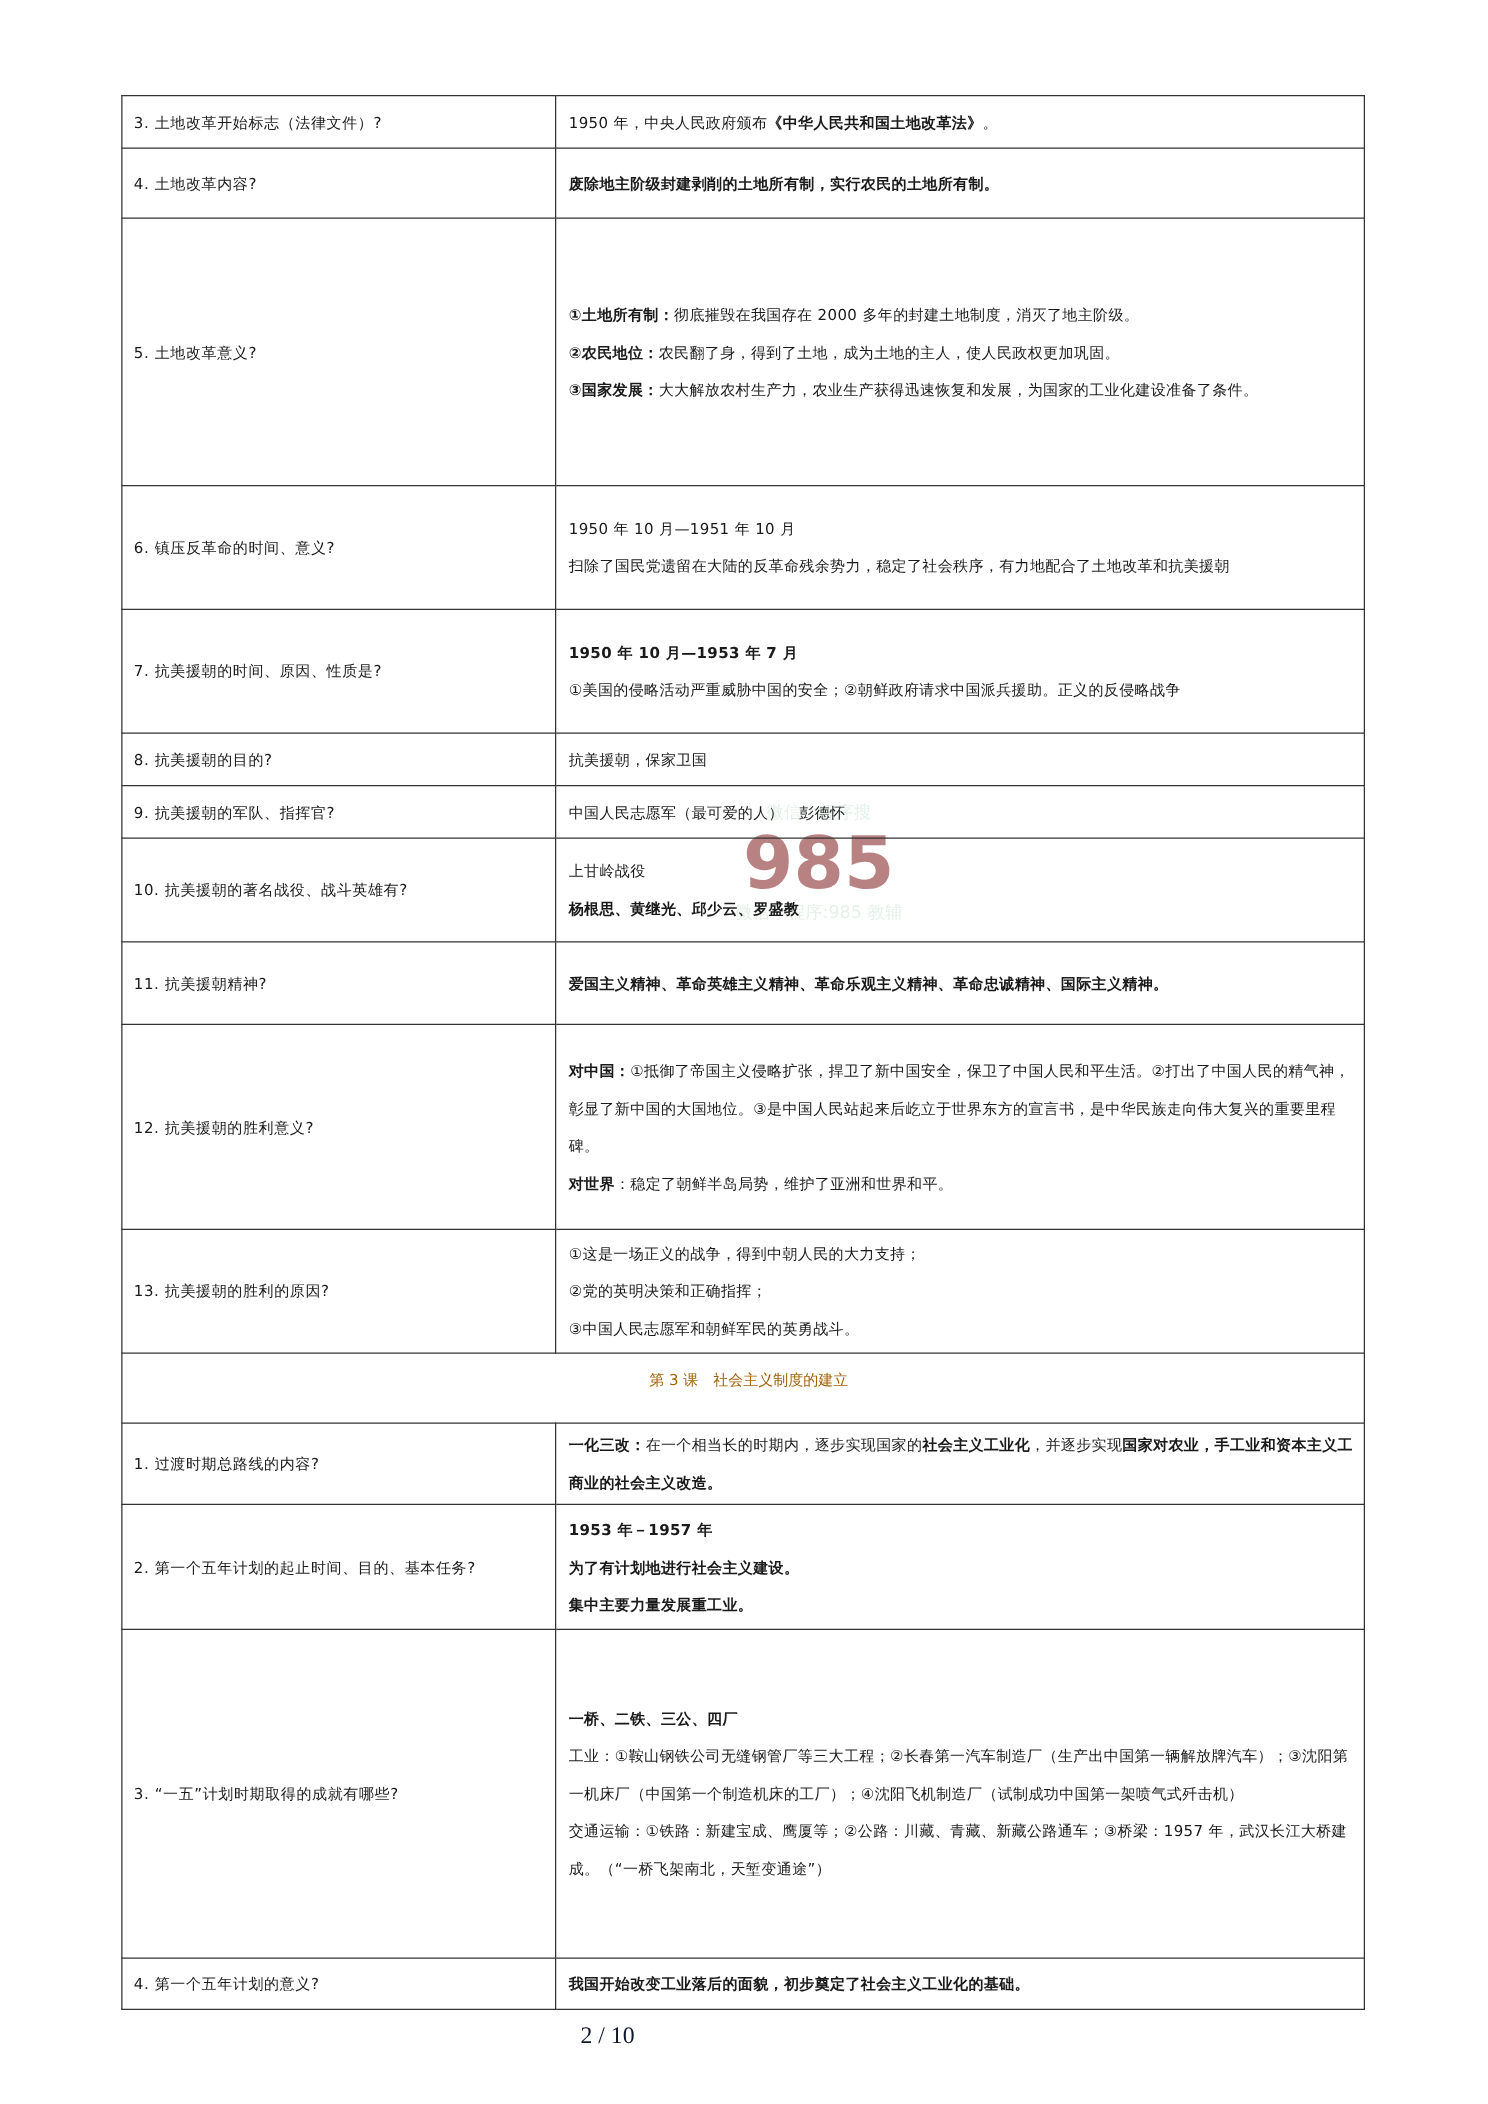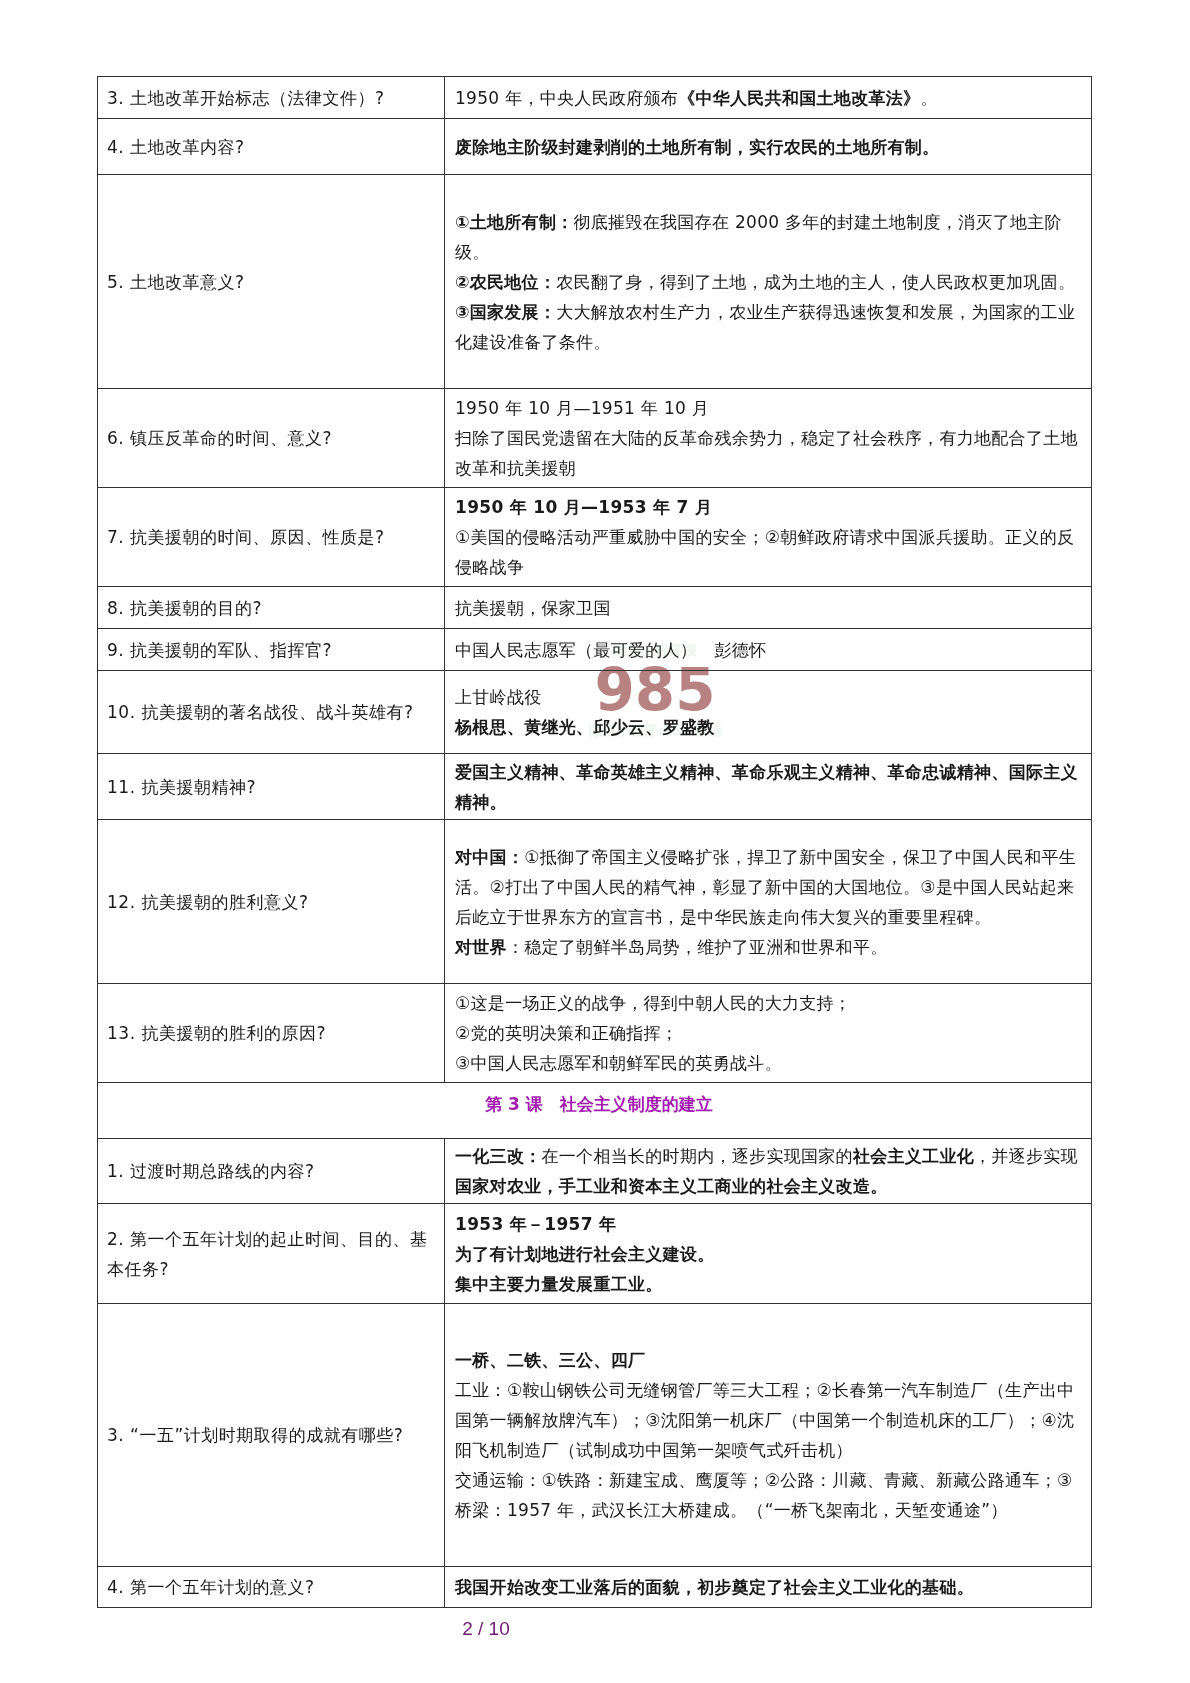--- a/index.html
+++ b/index.html
@@ -1,30 +1,30 @@
 <!DOCTYPE html>
 <html><head>
 <meta charset="utf-8">
 <style>
   html, body { margin: 0; padding: 0; background: #ffffff; }
   body { width: 1190px; height: 1683px; position: relative; overflow: hidden;
          font-family: "DejaVu Sans", "Liberation Sans", sans-serif; color: #1a1a1a; }
   .page-table { position: absolute; left: 97px; top: 76px; width: 995px;
                 border-collapse: collapse; table-layout: fixed; }
   .page-table td { border: 1.5px solid #333; vertical-align: middle; padding: 0 0 0 9px;
-                   font-size: 17px; line-height: 30px; }
+                   font-size: 12px; line-height: 30px; }
   .page-table td.q { width: 337px; letter-spacing: 0.5px; }
   .page-table td.a { padding: 2px 8px 2px 10px; letter-spacing: 0.3px; }
   .b { font-weight: bold; }
   .bu { font-weight: bold; text-underline-offset: 3px; }
-  .lesson { text-align: center; font-weight: bold; font-size: 26px; color: #a21caf;
+  .lesson { text-align: center; font-weight: normal; font-size: 26px; color: #a16207;
             vertical-align: top !important; padding-top: 6px !important; }
   .line { display: block; }
   .footer { position: absolute; top: 1618px; left: 0; width: 972px; text-align: center;
-            font-family: Liberation Sans, sans-serif; font-size: 19px; color: #701a75; }
+            font-family: Liberation Serif, serif; font-size: 19px; color: #0f172a; }
   .watermark { position: absolute; left: 560px; top: 640px; width: 190px; height: 110px;
                color: #cfe6d6; opacity: 0.55; pointer-events: none; text-align: center;
                font-size: 14px; line-height: 20px; }
   .watermark .num { font-size: 58px; line-height: 60px; font-weight: bold; color: #7f1d1d; }
 </style>
 </head>
 <body>
 
 <div class="watermark">
   <div>微信小程序搜</div>

